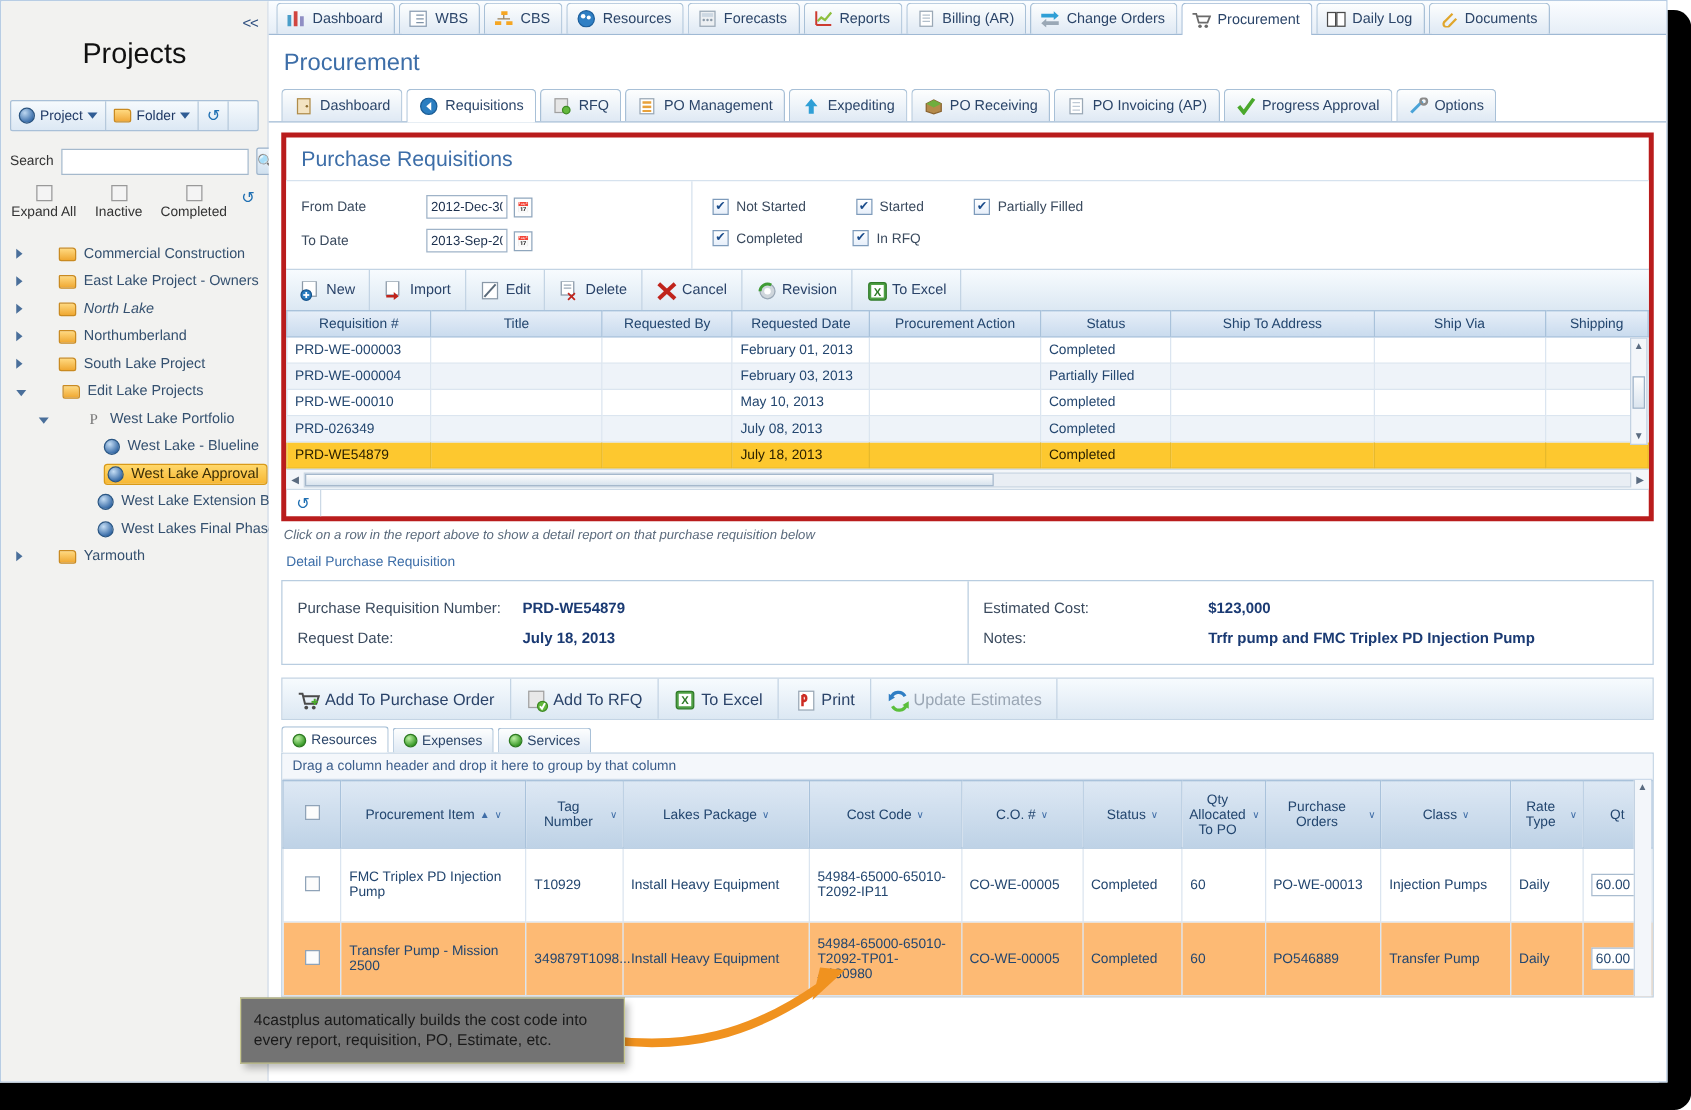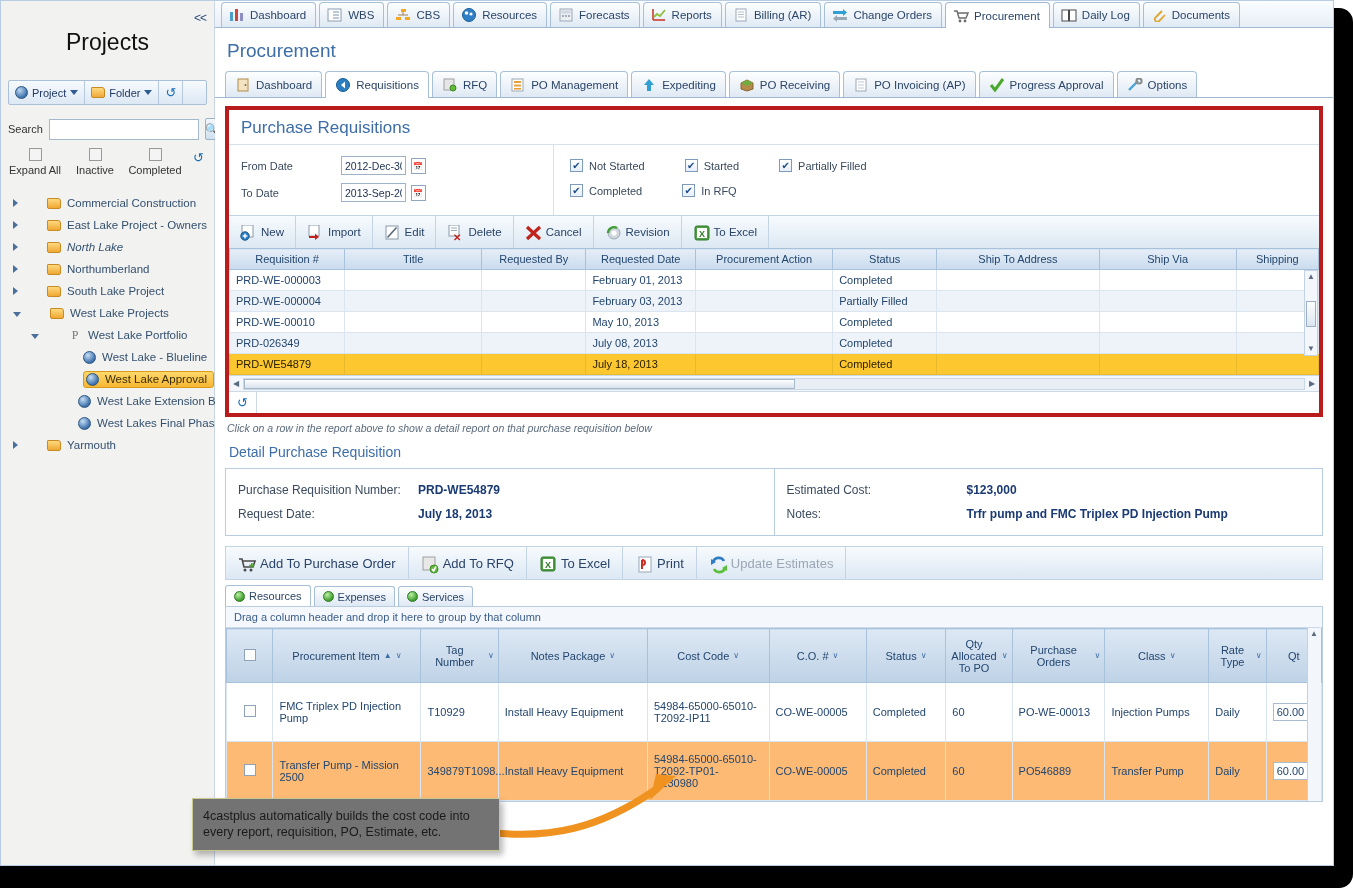--- a/index.html
+++ b/index.html
@@ -105,21 +105,21 @@
   .sc-arr { width:12px; height:12px; text-align:center; font-size:8px; color:#5a6b80; line-height:12px;}
   .sc-thumb { width:10px; height:26px; margin:18px auto 0 auto; border:1px solid #9bb0c6; background:linear-gradient(to bottom,#fdfdfd,#dbe5ef);}
   #hscroll { height:16px; background:#f3f6fa; border-top:1px solid #ccd9e6; display:flex; align-items:center;}
   .hs-arr { width:14px; text-align:center; font-size:8px; color:#5a6b80;}
   .hs-track { flex:1; height:12px; background:#e9eef4; border:1px solid #cbd7e3; position:relative;}
   .hs-thumb { position:absolute; left:0; top:0; width:52%; height:10px; background:linear-gradient(to bottom,#fdfdfd,#d8e3ee); border:1px solid #a5b8cc;}
   #g1foot { height:22px; border-top:1px solid #ccd9e6; display:flex; align-items:center;}
   #g1foot .refresh-ic { padding:0 8px; border-right:1px solid #ccd9e6; height:100%; display:flex; align-items:center;}
   #hint { font-style:italic; font-size:10.5px; color:#5a6a7c; padding:5px 0 0 2px;}
 
-  #detail-title { font-size:14px; color:#3d6ea8; padding:10px 0 8px 4px;}
+  #detail-title { font-size:11px; color:#3d6ea8; padding:10px 0 8px 4px;}
   #detail-head { display:flex; border:1px solid #b9cde0;}
   .dh-col { flex:1; padding:9px 12px;}
   .dh-col:first-child { border-right:1px solid #b9cde0; }
   .dh-row { display:flex; height:24px; align-items:center;}
   .dh-lbl { width:180px; font-size:12px; color:#3a4a5e;}
   .dh-val { font-size:12px; color:#1a3a73; font-weight:bold;}
 
   #detail-toolbar { display:flex; height:34px; margin-top:10px; border:1px solid #c3d4e4; background:linear-gradient(to bottom,#f7fbfe,#dce8f3);}
   .dbtn { display:flex; align-items:center; gap:6px; padding:0 12px; border-right:1px solid #c3d4e4; font-size:13px; color:#2a4369; cursor:pointer; white-space:nowrap;}
   .dbtn.disabled { color:#9aa6b4; }
@@ -237,21 +237,21 @@
           <span class="tw "></span>
           <span style="display: flex; align-items: center;">
             <span class="t-ic-folder"></span>
             <span>South Lake Project</span>
           </span>
         </div>
         <div class="tnode" style="padding-left: 12px;">
           <span class="tw open"></span>
           <span style="display: flex; align-items: center;">
             <span class="t-ic-folder"></span>
-            <span>West Lake Projects</span>
+            <span>Edit Lake Projects</span>
           </span>
         </div>
         <div class="tnode" style="padding-left: 30px;">
           <span class="tw open"></span>
           <span style="display: flex; align-items: center;">
             <span class="t-ic-p">P</span>
             <span>West Lake Portfolio</span>
           </span>
         </div>
         <div class="tnode" style="padding-left: 48px;">
@@ -782,21 +782,21 @@
                     </div>
                   </th>
                   <th>
                     <div class="hdr-in">
                       <span>Tag Number</span>
                       <span class="sortchev">∨</span>
                     </div>
                   </th>
                   <th>
                     <div class="hdr-in">
-                      <span>Notes Package</span>
+                      <span>Lakes Package</span>
                       <span class="sortchev">∨</span>
                     </div>
                   </th>
                   <th>
                     <div class="hdr-in">
                       <span>Cost Code</span>
                       <span class="sortchev">∨</span>
                     </div>
                   </th>
                   <th>

